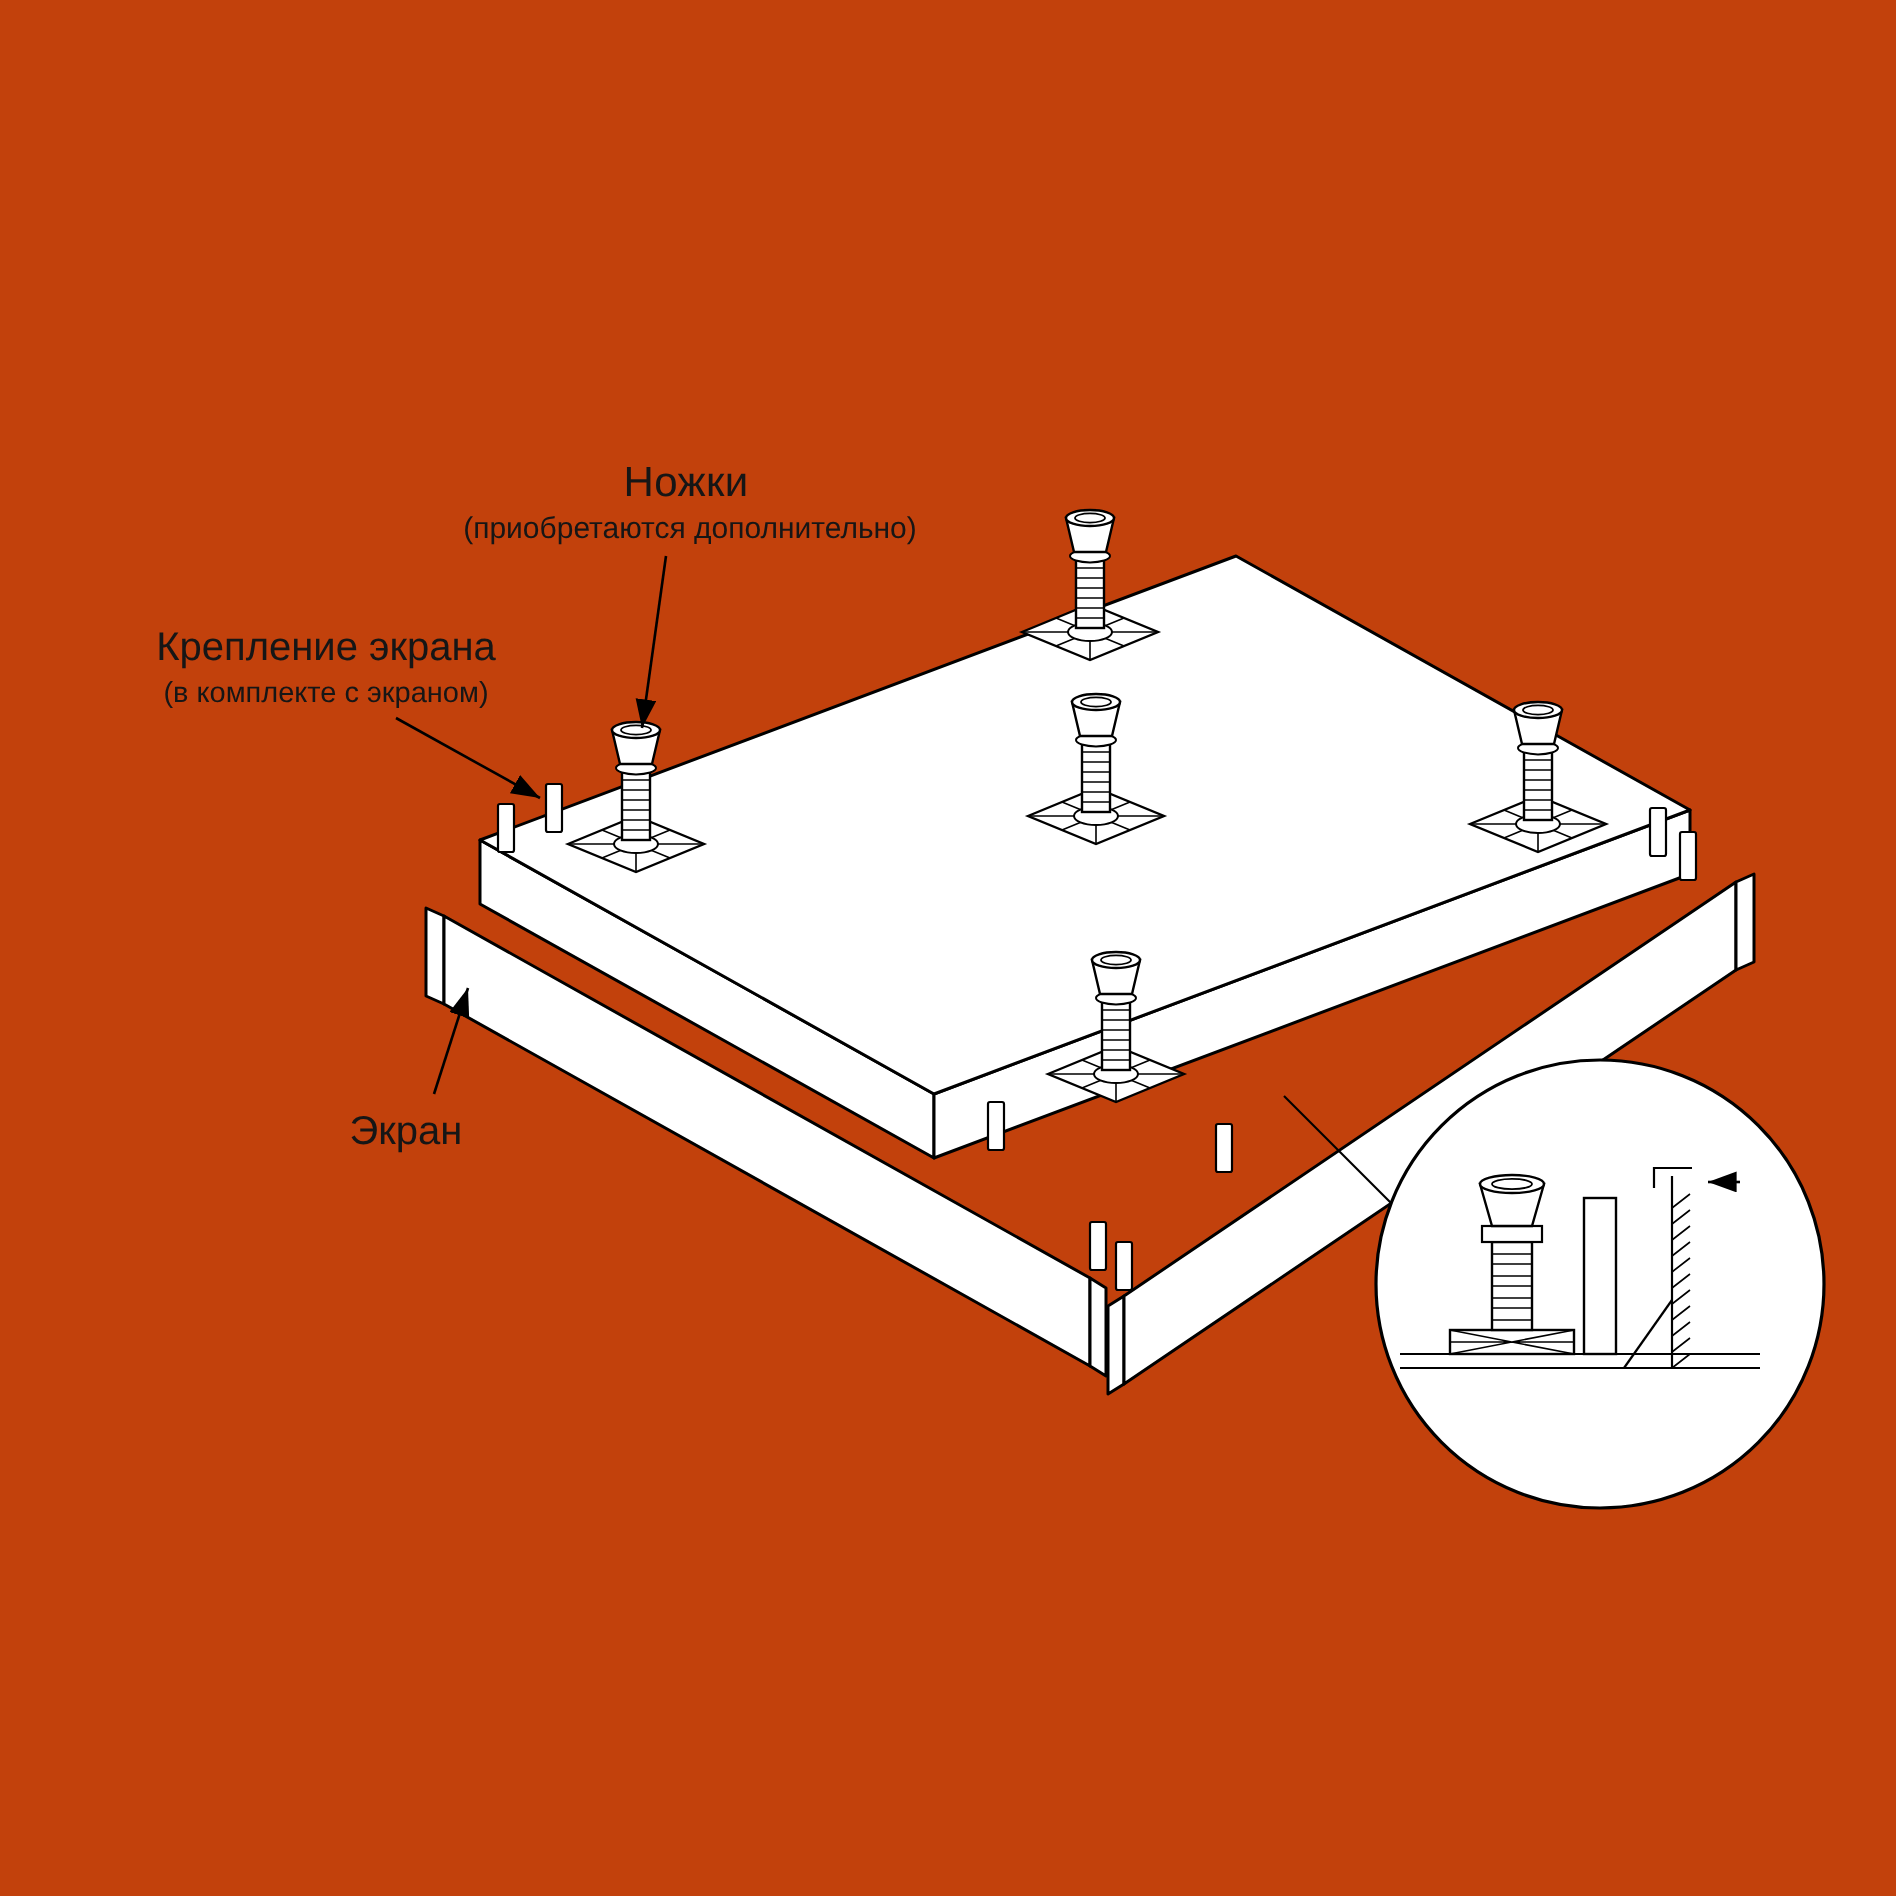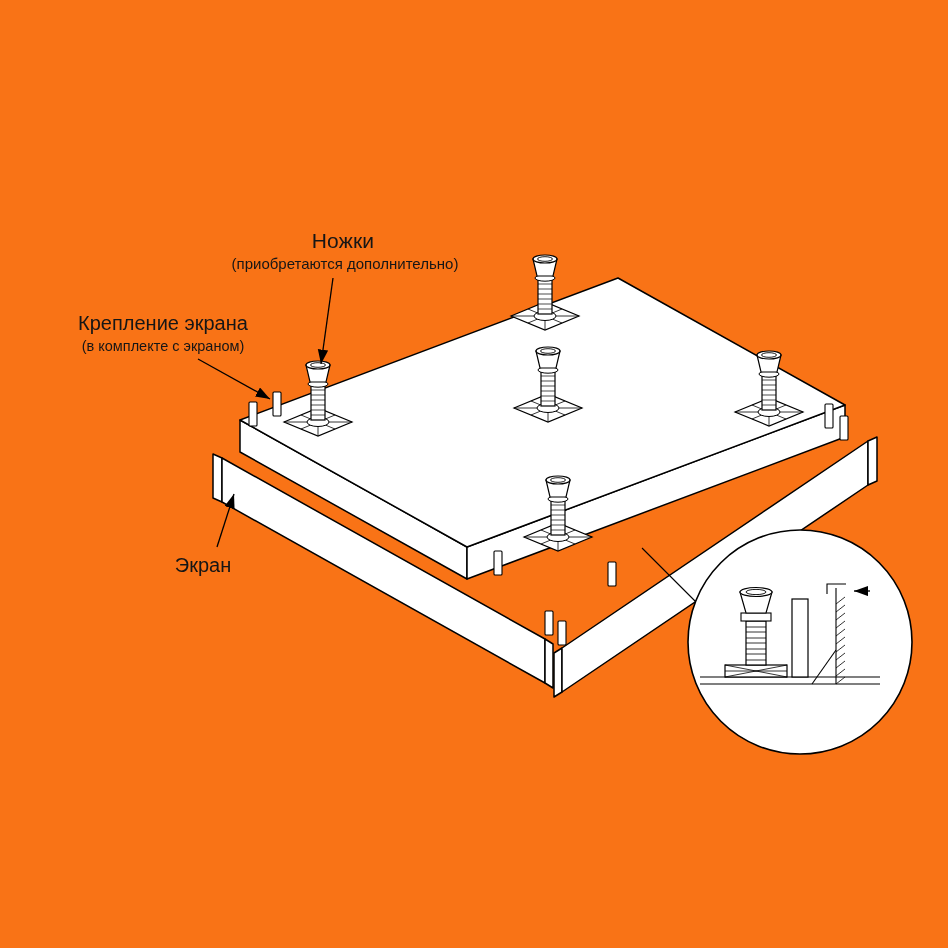--- a/index.html
+++ b/index.html
@@ -1,16 +1,16 @@
 <!DOCTYPE html>
 <html><head>
 <meta charset="utf-8">
 <style>
   html,body{margin:0;padding:0;background:#ffffff;}
-  .stage{width:948px;height:948px;position:relative;background:#f97316;overflow:hidden;}
+  .stage{width:948px;height:948px;position:relative;background:#c2410c;overflow:hidden;}
   svg{display:block;}
   .lbl{font-family:"Liberation Sans",sans-serif;fill:#161616;}
   .lbl-main{font-size:21px;letter-spacing:.2px;}
   .lbl-sub{font-size:15px;}
   .lbl-main-sm{font-size:20px;}
   .lbl-sub-sm{font-size:14.5px;}
   .outline{fill:#ffffff;stroke:#000;stroke-width:1.5;stroke-linejoin:round;}
   .thin{fill:none;stroke:#000;stroke-width:.8;}
   .med{fill:none;stroke:#000;stroke-width:1.1;}
   .leader{fill:none;stroke:#000;stroke-width:1.1;}

